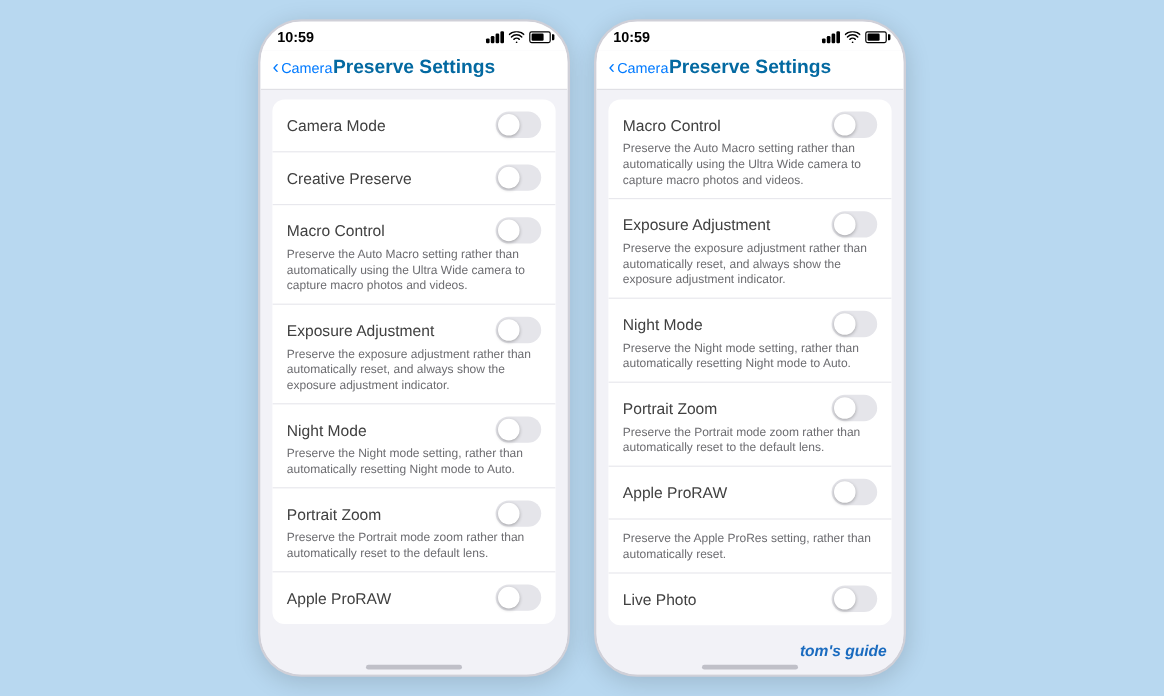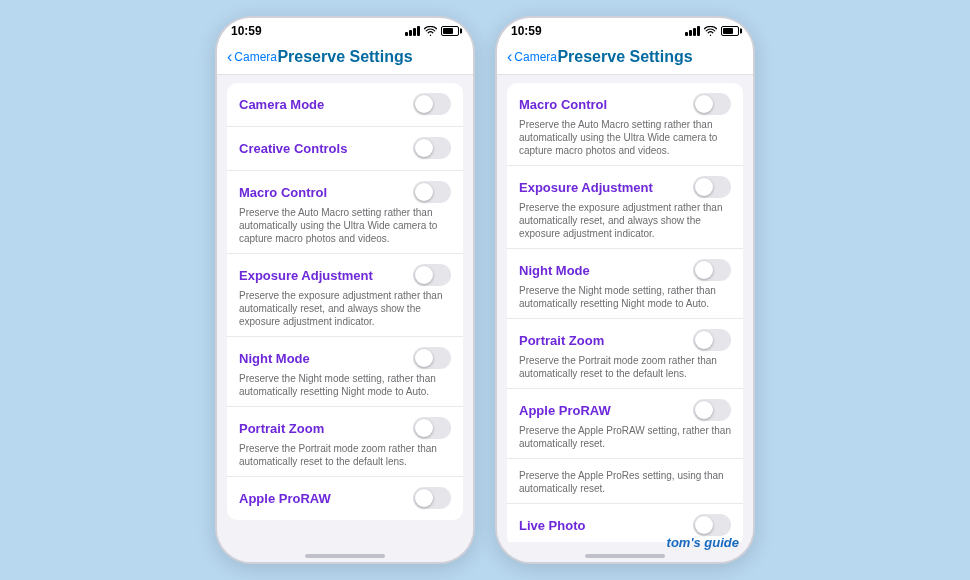--- a/index.html
+++ b/index.html
@@ -151,22 +151,22 @@
 
     .item-header {
       display: flex;
       align-items: center;
       justify-content: space-between;
       margin-bottom: 3px;
     }
 
     .item-title {
       font-size: 13px;
-      font-weight: 700;
-      color: #6d28d9;
+      font-weight: 400;
+      color: #404040;
     }
 
     .item-desc {
       font-size: 10px;
       color: #6c6c70;
       line-height: 1.3;
     }
 
     
     .toggle {
@@ -261,21 +261,21 @@
     <div class="scroll-content">
       <div class="settings-group" id="phone1-items">
       <div class="settings-item">
             <div class="item-header">
               <span class="item-title">Camera Mode</span>
               <div class="toggle"></div>
             </div>
           </div>
           <div class="settings-item">
             <div class="item-header">
-              <span class="item-title">Creative Controls</span>
+              <span class="item-title">Creative Preserve</span>
               <div class="toggle"></div>
             </div>
           </div>
           <div class="settings-item">
             <div class="item-header">
               <span class="item-title">Macro Control</span>
               <div class="toggle"></div>
             </div>
             <p class="item-desc">Preserve the Auto Macro setting rather than automatically using the Ultra Wide camera to capture macro photos and videos.</p>
           </div>
@@ -372,24 +372,23 @@
               <span class="item-title">Portrait Zoom</span>
               <div class="toggle"></div>
             </div>
             <p class="item-desc">Preserve the Portrait mode zoom rather than automatically reset to the default lens.</p>
           </div>
           <div class="settings-item">
             <div class="item-header">
               <span class="item-title">Apple ProRAW</span>
               <div class="toggle"></div>
             </div>
-            <p class="item-desc">Preserve the Apple ProRAW setting, rather than automatically reset.</p>
-          </div>
-          <div class="settings-item">
-            <p class="item-desc">Preserve the Apple ProRes setting, using than automatically reset.</p>
+          </div>
+          <div class="settings-item">
+            <p class="item-desc">Preserve the Apple ProRes setting, rather than automatically reset.</p>
           </div>
           <div class="settings-item">
             <div class="item-header">
               <span class="item-title">Live Photo</span>
               <div class="toggle"></div>
             </div>
           </div>
         </div>
     </div>
 

